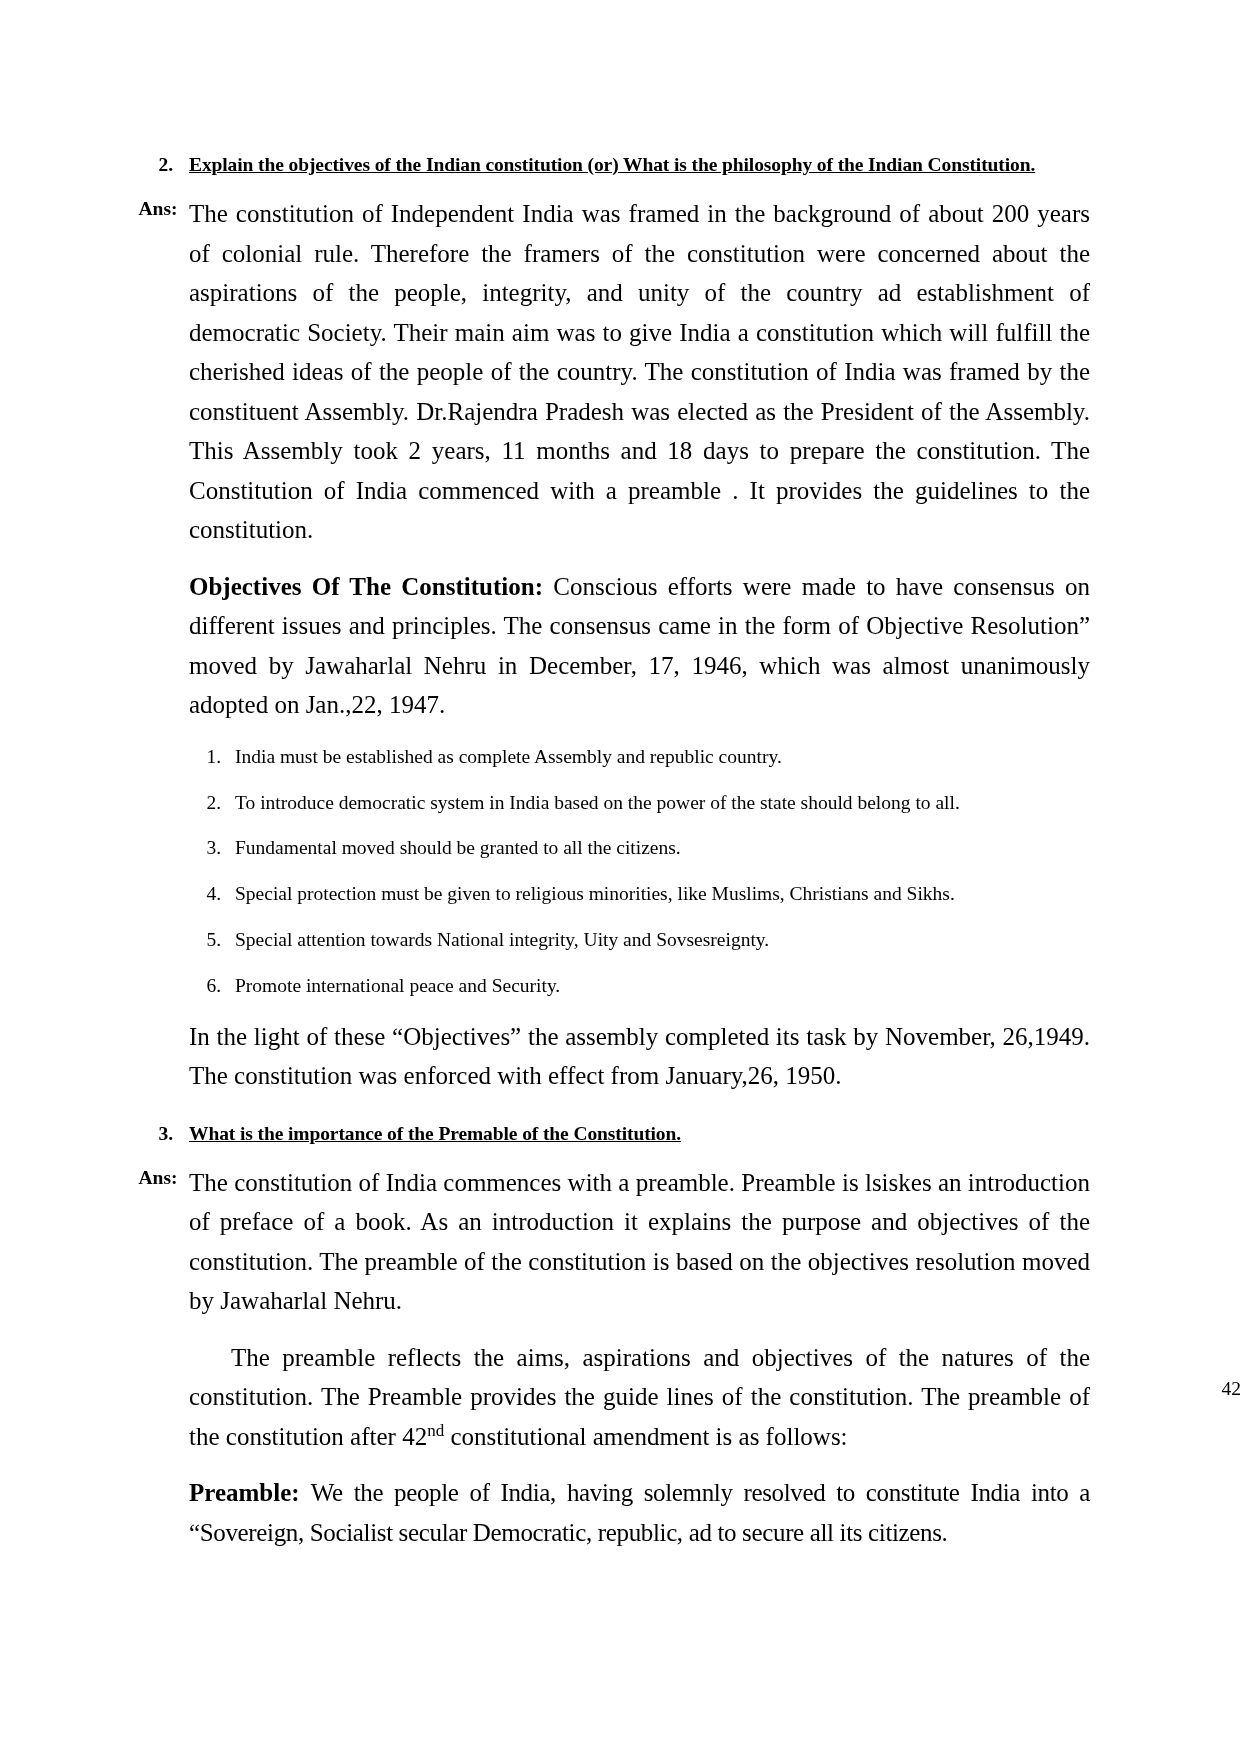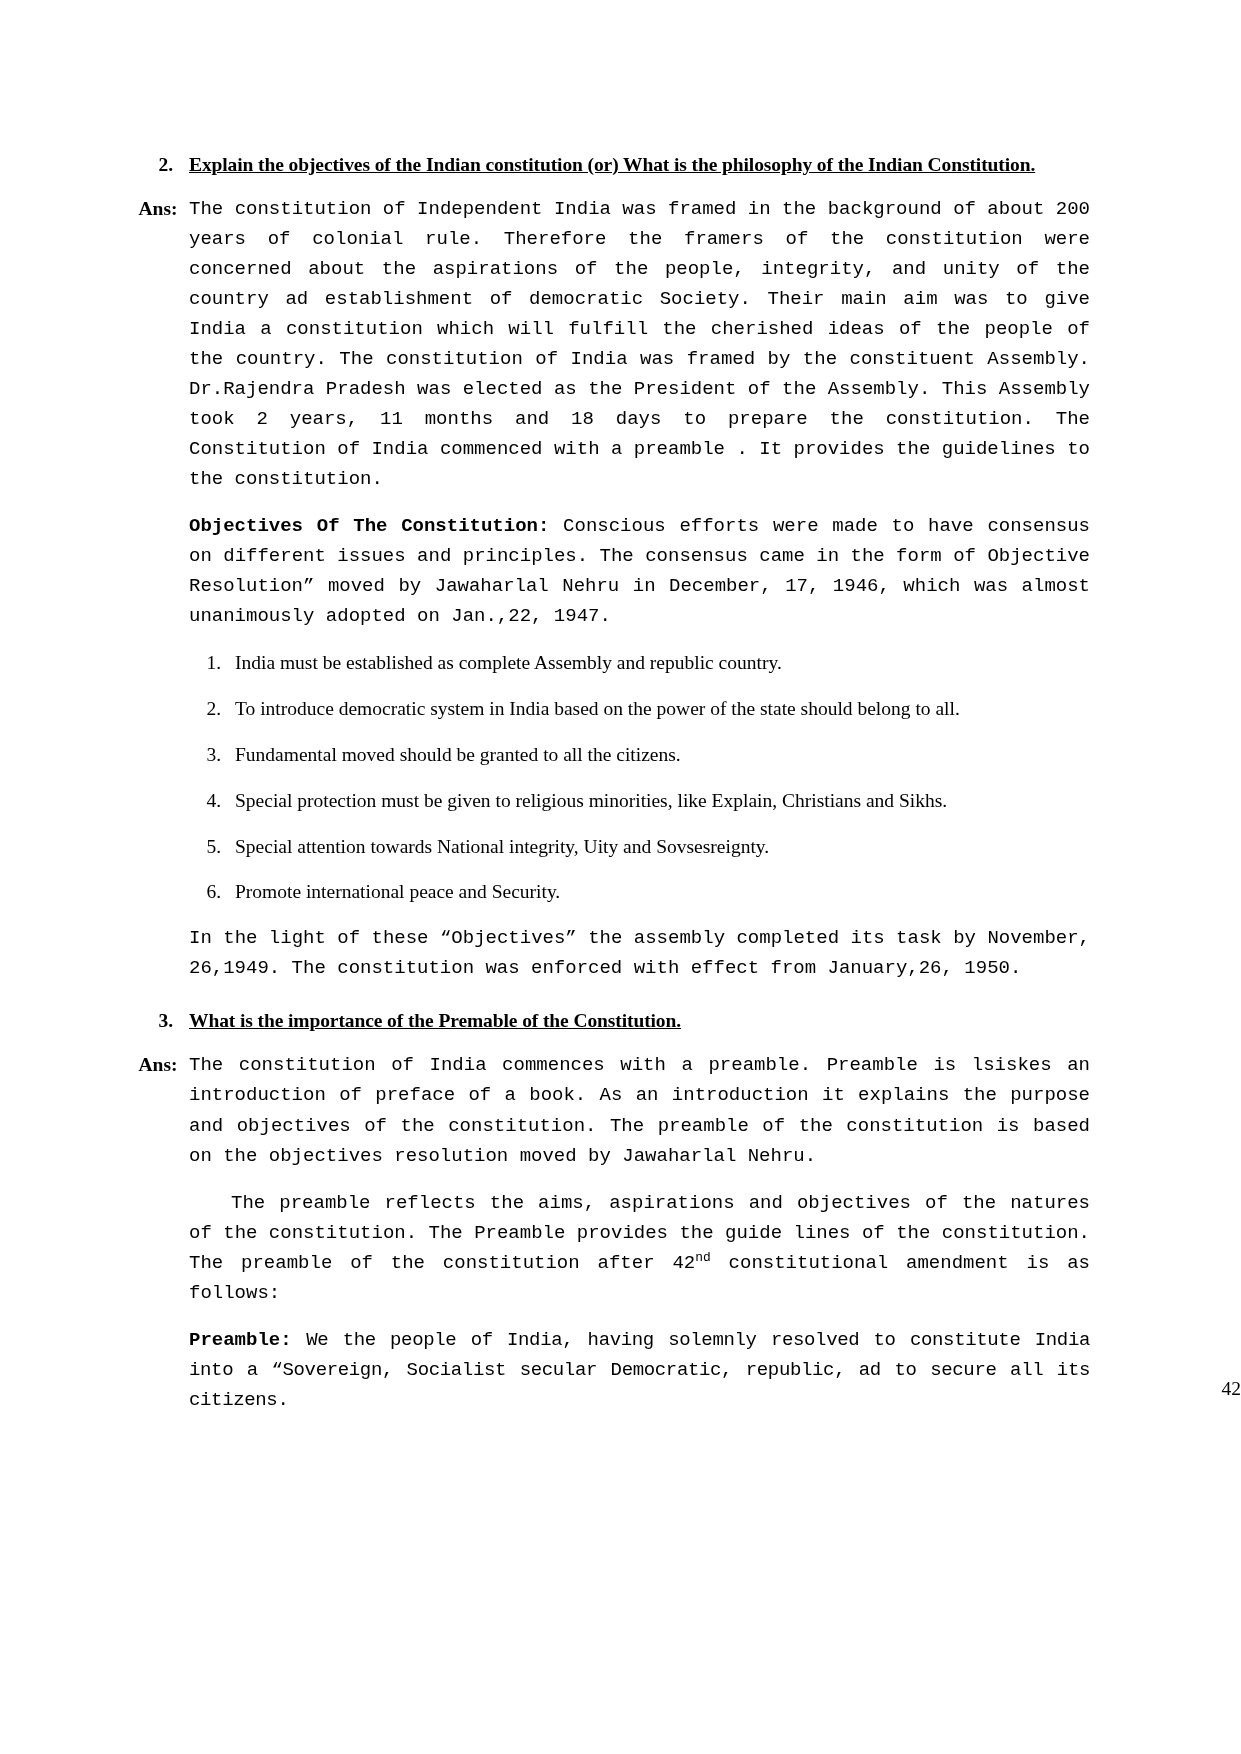--- a/index.html
+++ b/index.html
@@ -58,24 +58,23 @@
     font-weight: bold;
     padding-right: 8px;
     box-sizing: border-box;
     text-align: center;
   }
   .answer .a-body {
     flex: 1;
   }
   p.para {
     margin: 0 16px 17px 0;
-    font-size: 19px;
+    font-size: 25px;
     line-height: 1.58;
     text-align: justify;
-    font-family: Liberation Mono, monospace;
   }
   p.para.first {
     text-align: justify;
   }
   p.para.indent {
     text-indent: 42px;
   }
   .bold {
     font-weight: bold;
   }
@@ -147,21 +146,21 @@
           <li>
             <span class="li-num">2.</span>
             <span class="li-text">To introduce democratic system in India based on the power of the state should belong to all.</span>
           </li>
           <li>
             <span class="li-num">3.</span>
             <span class="li-text">Fundamental moved should be granted to all the citizens.</span>
           </li>
           <li>
             <span class="li-num">4.</span>
-            <span class="li-text">Special protection must be given to religious minorities, like Explain, Christians and Sikhs.</span>
+            <span class="li-text">Special protection must be given to religious minorities, like Muslims, Christians and Sikhs.</span>
           </li>
           <li>
             <span class="li-num">5.</span>
             <span class="li-text">Special attention towards National integrity, Uity and Sovsesreignty.</span>
           </li>
           <li>
             <span class="li-num">6.</span>
             <span class="li-text">Promote international peace and Security.</span>
           </li>
         </ol>

